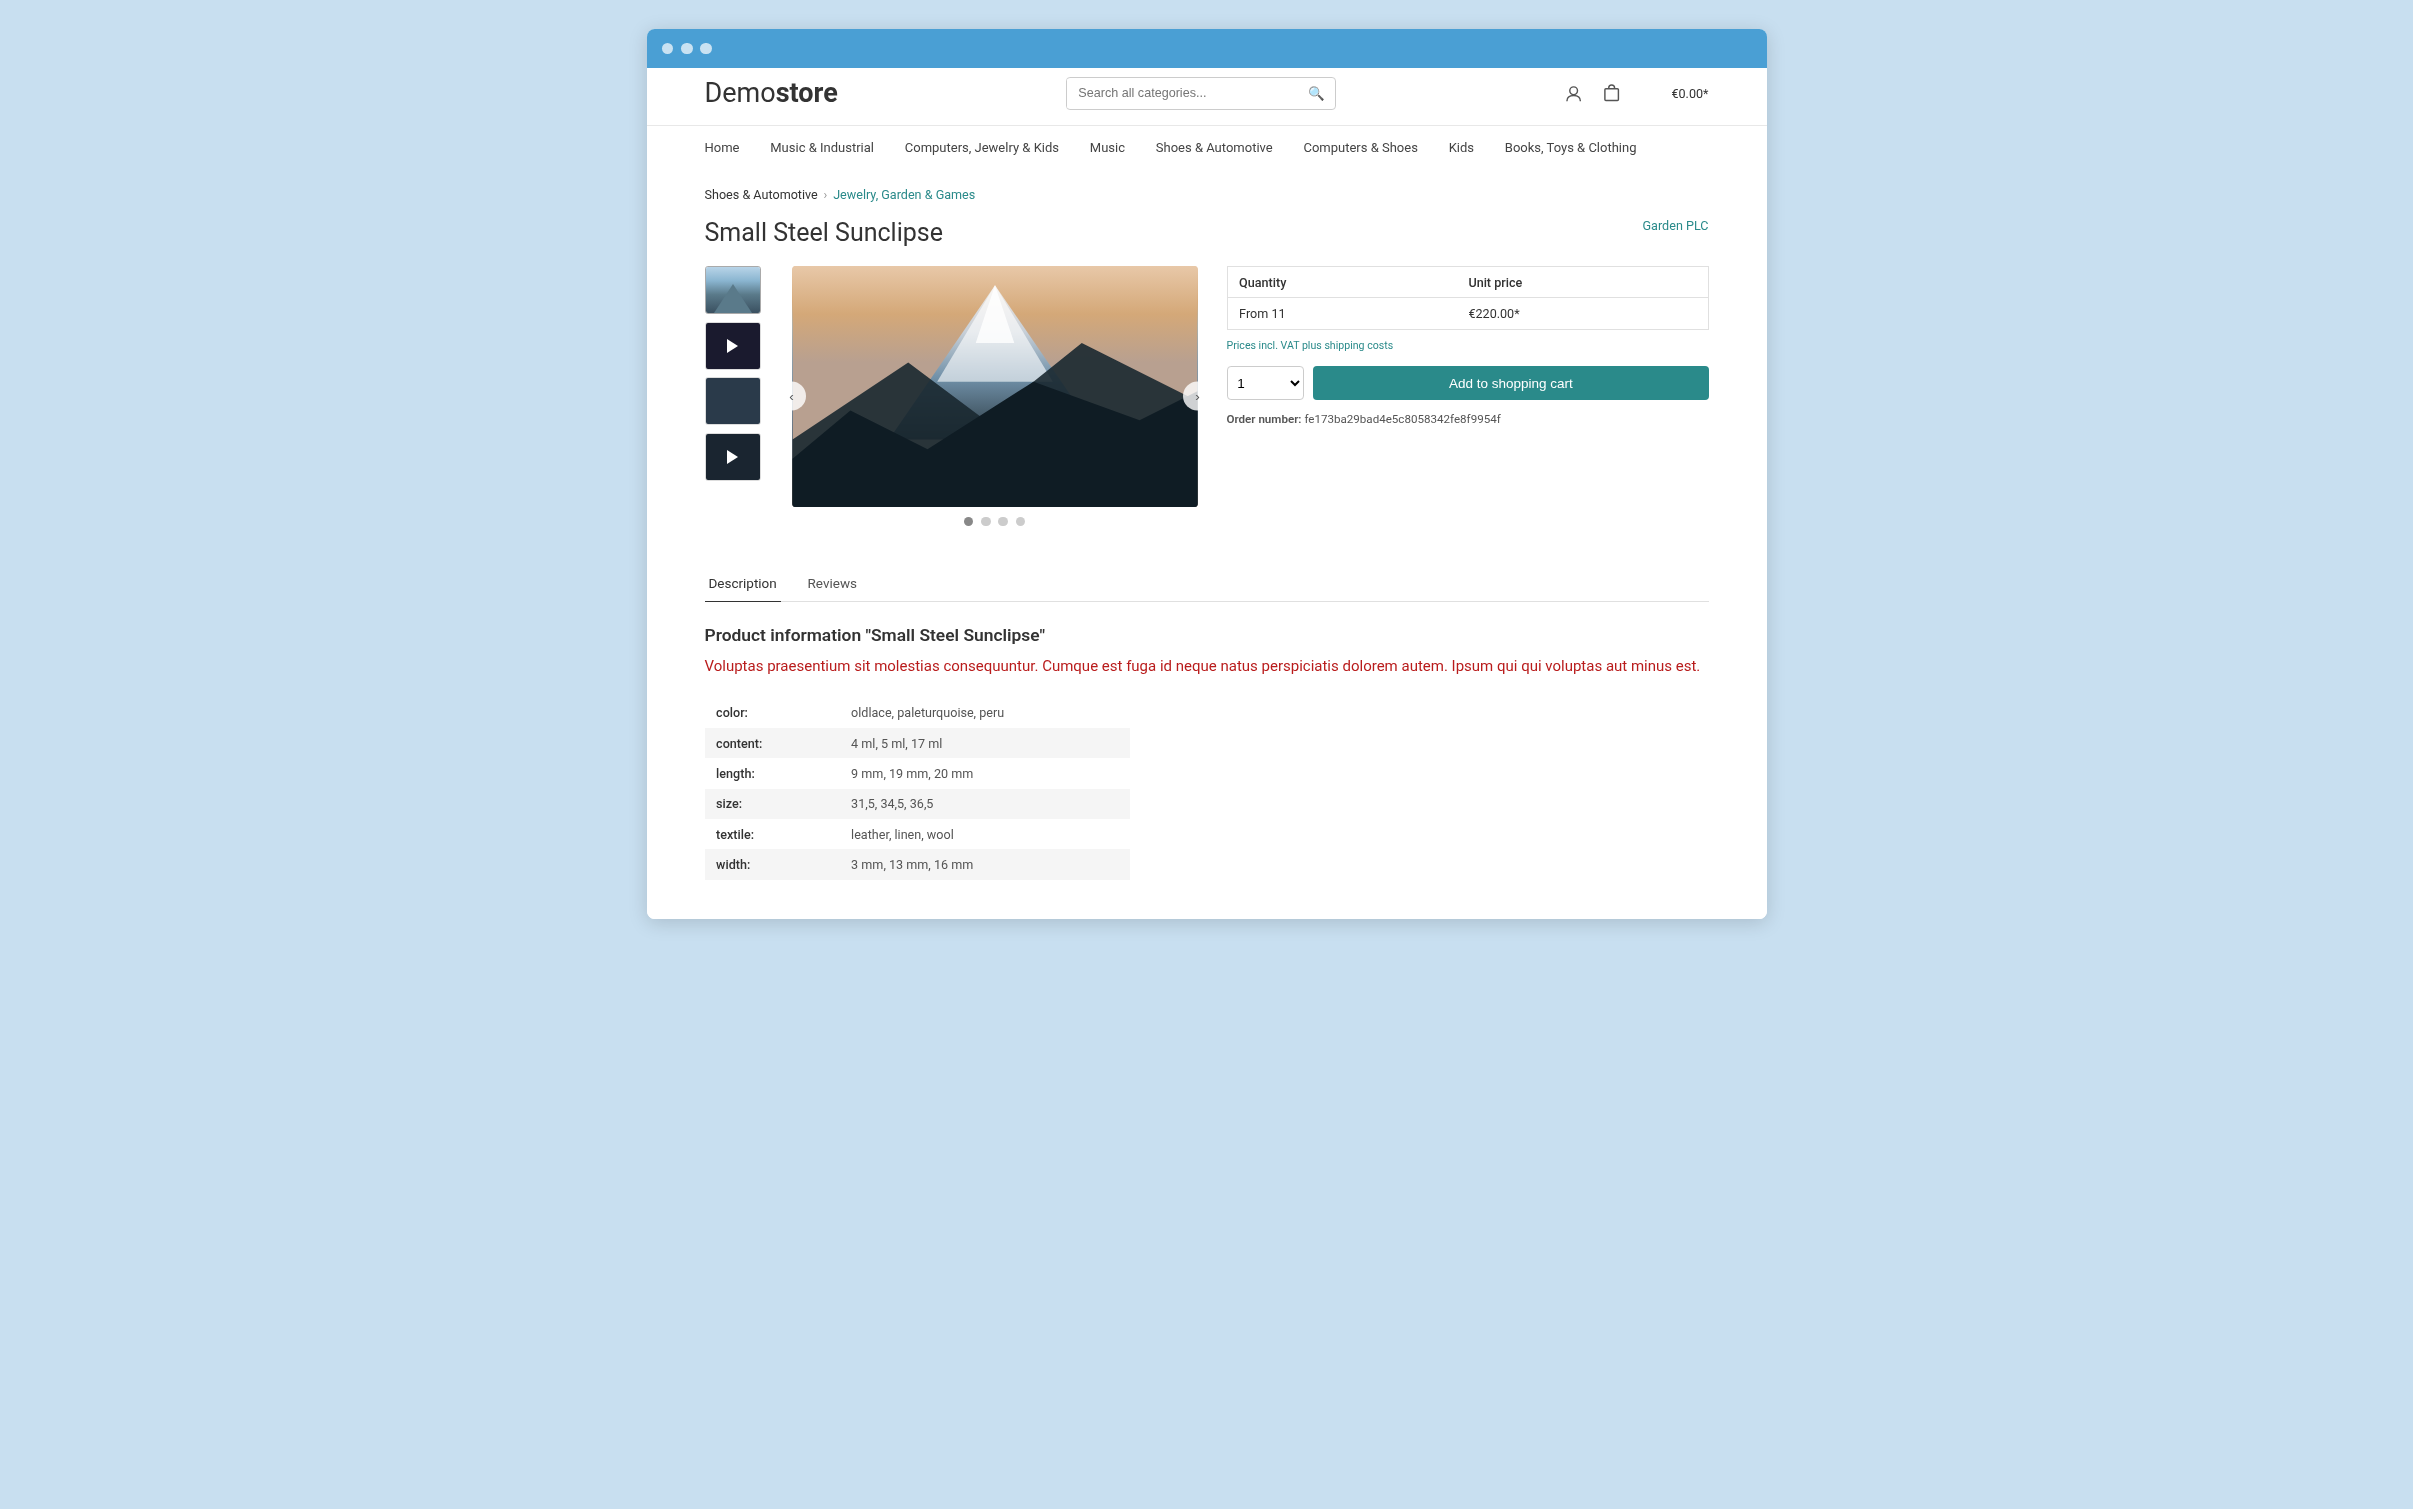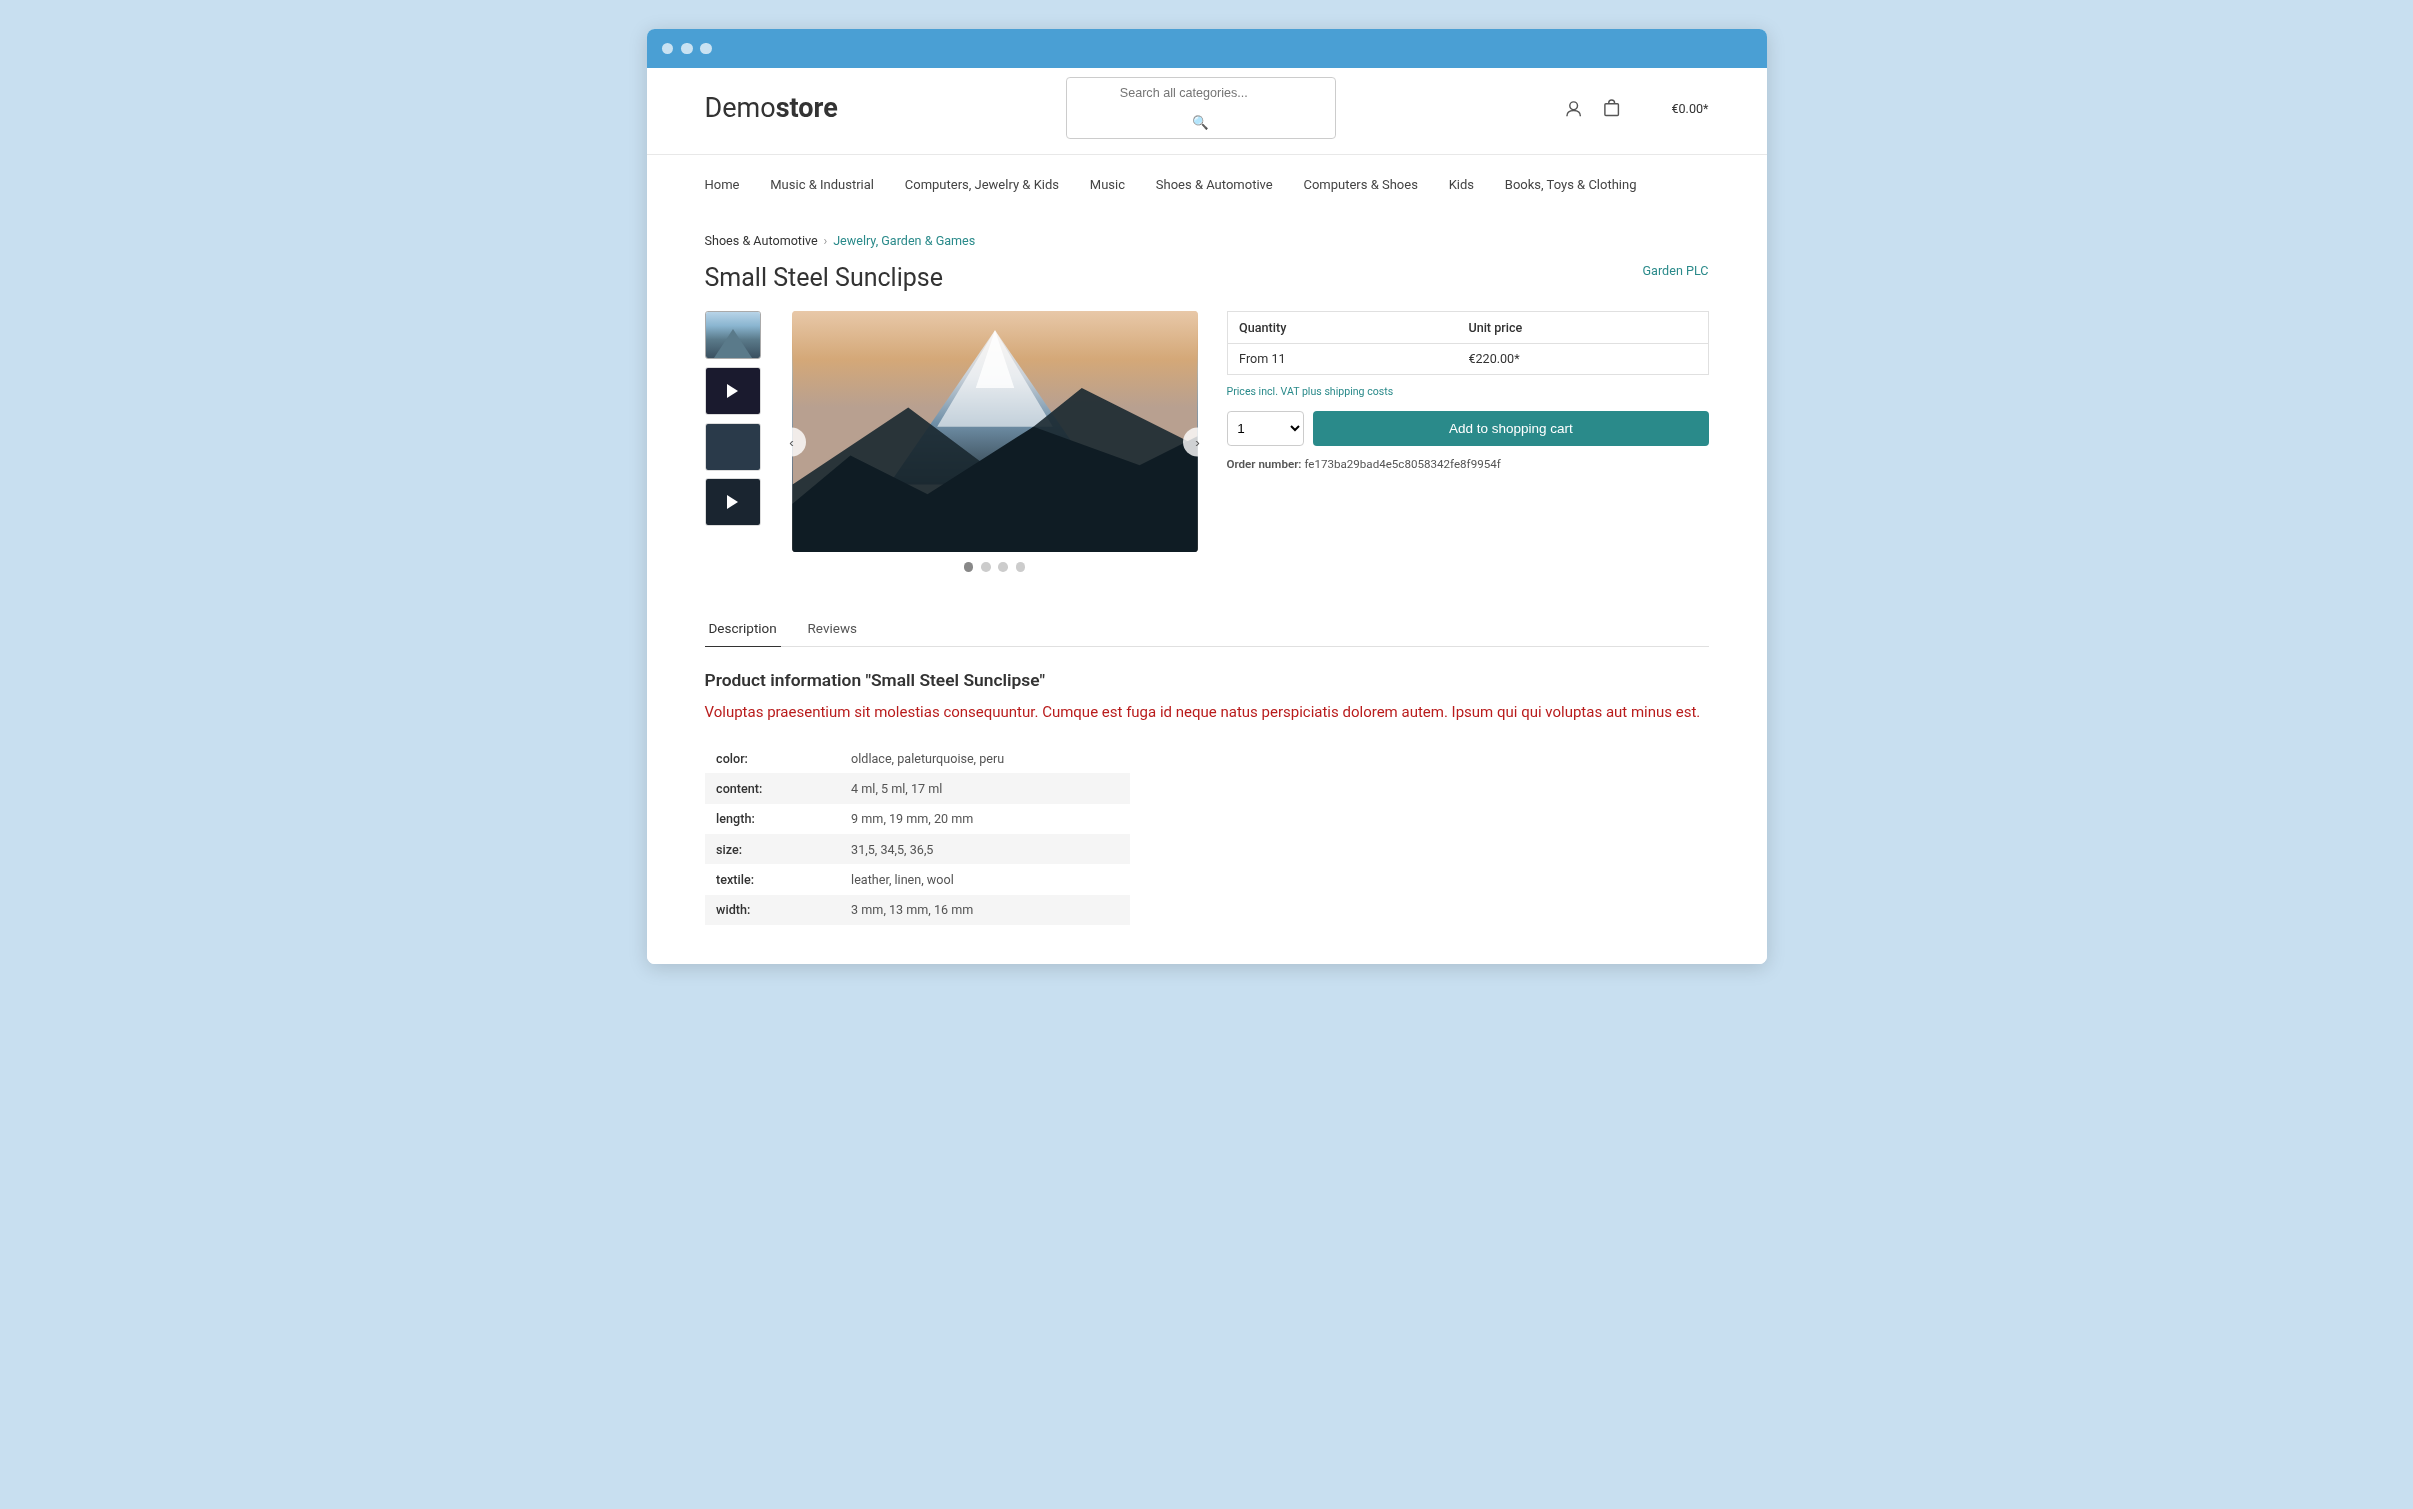--- a/index.html
+++ b/index.html
@@ -59,21 +59,20 @@
     .logo strong {
       font-weight: 700;
     }
     .search-bar {
       display: flex;
       align-items: center;
       border: 1px solid #ccc;
       border-radius: 3.9px;
       width: 270px;
       overflow: hidden;
-      flex-direction: column;
     }
     .search-bar input {
       border: none;
       outline: none;
       padding: 7.7px 11.6px;
       flex: 1;
       font-size: 12.6px;
       color: #999;
     }
     .search-bar button {
@@ -97,21 +96,21 @@
       text-decoration: none;
     }
     .cart-badge {
       font-size: 12.6px;
       color: #333;
       margin-left: 44px;
     }
     nav {
       border-top: 1px solid #e8e8e8;
       background: #fff;
-      padding: 8px 58px;
+      padding: 0 58px;
     }
     nav ul {
       list-style: none;
       display: flex;
       gap: 0;
     }
     nav ul li a {
       display: block;
       padding: 13.5px 15.4px;
       text-decoration: none;

